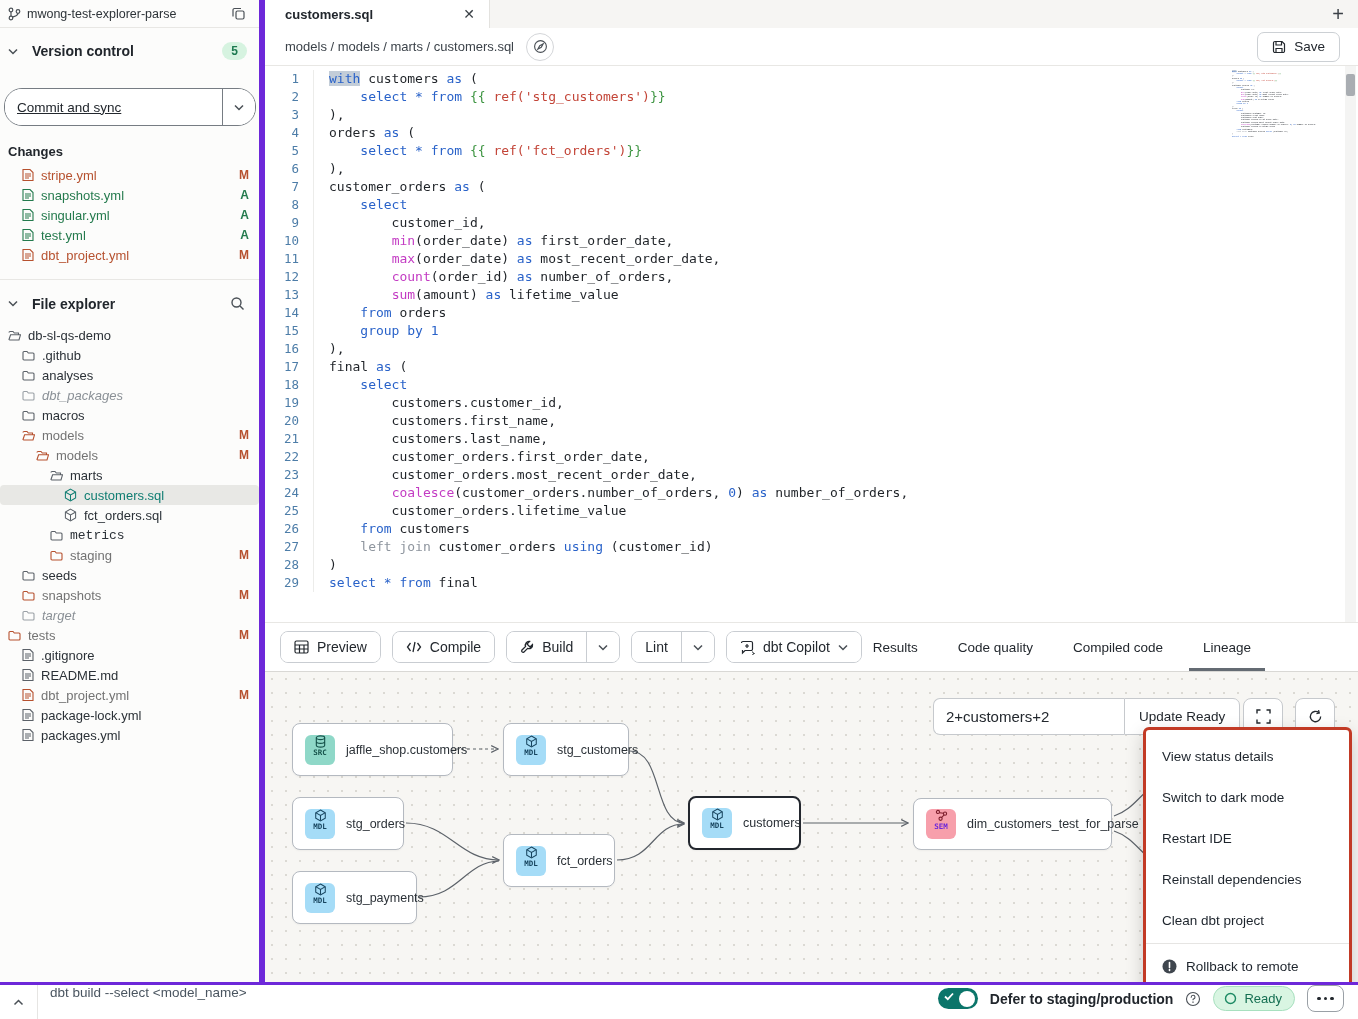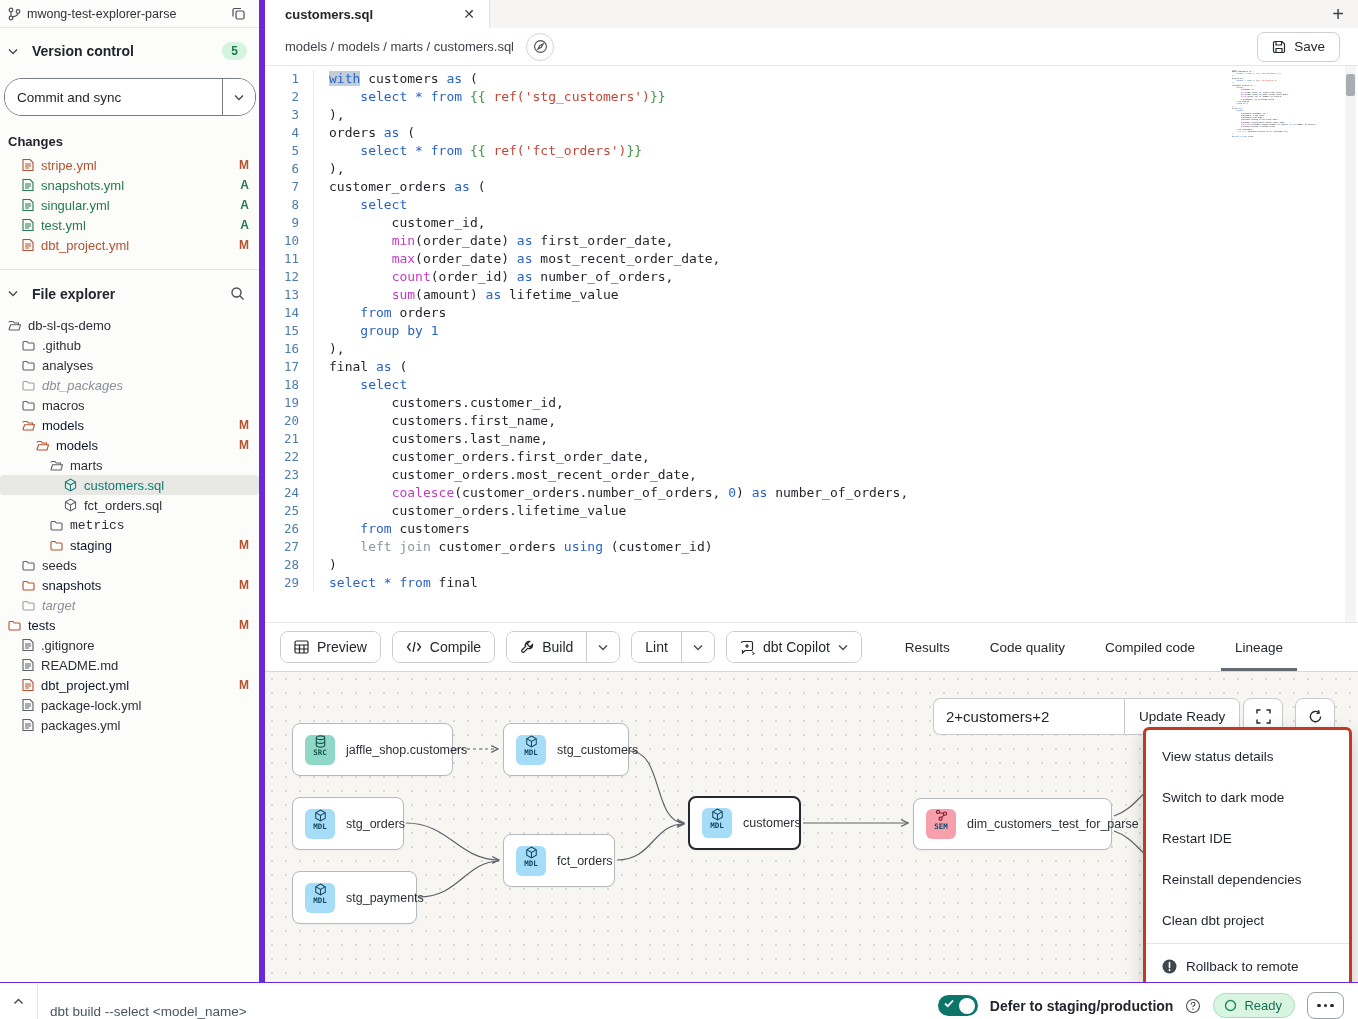--- a/index.html
+++ b/index.html
@@ -5,55 +5,55 @@
   * { margin:0; padding:0; box-sizing:border-box; }
   html,body { width:1358px; height:1019px; overflow:hidden; background:#fff;
     font-family:"Liberation Sans", sans-serif; color:#23282e; }
   svg { display:block; }
 
   
   .sidebar { position:absolute; left:0; top:0; width:265px; height:982px;
     background:#fcfcfb; border-right:6px solid #6d28d9; }
   .main { position:absolute; left:265px; top:0; right:0; height:982px; background:#fff; }
   .statusbar { position:absolute; left:0; bottom:0; width:1358px; height:37px;
-    background:#fff; border-top:1px solid #6d28d9; display:flex; align-items:flex-end; z-index:30; }
+    background:#fff; border-top:3px solid #6d28d9; display:flex; align-items:flex-start; z-index:30; }
 
   
   .sb-top { height:28px; display:flex; align-items:center; padding:0 12px 0 8px;
     border-bottom:1px solid #e8e7e4; gap:6px; }
   .sb-top .branch-name { font-size:12.5px; color:#2d3338; flex:1; white-space:nowrap; overflow:hidden; }
   .icon-btn { background:none; border:none; cursor:pointer; display:flex; align-items:center; justify-content:center; padding:2px; }
 
   .section-head { display:flex; align-items:center; gap:14px; padding:14px 12px 10px 8px; }
   .section-head .title { font-weight:bold; font-size:14px; color:#21262c; flex:1; }
   .badge { background:#d6f3e0; color:#1d7a50; font-size:12px; font-weight:bold;
     border-radius:10px; padding:2px 9px; }
 
-  .commit-btn { display:flex; margin:8px 8px 10px 4px; width:252px; height:38px;
-    border:1px solid #767c83; border-radius:18px; background:#fff; overflow:hidden; }
+  .commit-btn { display:flex; margin:18px 8px 10px 4px; width:252px; height:38px;
+    border:1px solid #767c83; border-radius:18px; background:#fff; overflow:hidden;text-decoration:underline; }
   .commit-btn .main-part { flex:1; display:flex; align-items:center; padding-left:12px;
     font-size:13.5px; color:#21262c; border-right:1px solid #767c83; cursor:pointer; background:#fff; border-top:0;border-bottom:0;border-left:0; font-family:inherit;}
   .commit-btn .dd-part { width:32px; display:flex; align-items:center; justify-content:center; cursor:pointer; background:#fff; border:0;}
 
   .changes-label { font-weight:bold; font-size:13px; color:#21262c; padding:8px 8px 6px 8px; }
   .chg-row { display:flex; align-items:center; height:20px; padding:0 10px 0 22px; gap:7px; font-size:13px; }
   .chg-row .nm { flex:1; white-space:nowrap; }
   .chg-row .st { font-weight:bold; font-size:12px; }
   .c-mod { color:#b6512f; } .c-add { color:#247a4d; }
 
   .sb-divider { height:1px; background:#e8e7e4; margin-top:14px; }
 
   
   .tree { padding-top:2px; }
   .tree-row { display:flex; align-items:center; height:20px; gap:7px; font-size:13px;
     color:#2b3137; padding-right:10px; cursor:pointer; }
   .tree-row .nm { flex:1; white-space:nowrap; }
   .tree-row .st { font-weight:bold; font-size:12px; }
   .tree-row.muted .nm { font-style:italic; color:#8a9096; }
-  .tree-row.mod .nm { color:#0f172a; }
+  .tree-row.mod .nm { color:#737373; }
   .tree-row.selected { background:#e8e8e5; border-radius:4px; }
   .tree-row.selected .nm { color:#0f7d72; }
 
   
   .tabbar { height:28px; background:#f6f5f3; display:flex; align-items:stretch; position:relative; }
   .tab { width:225px; background:#fff; display:flex; align-items:center; padding:0 14px 0 20px;
     border-right:1px solid #e3e2df; gap:10px; }
   .tab .t-label { font-size:13px; font-weight:bold; color:#21262c; flex:1; }
   .tab .close { font-size:14px; color:#3a4046; cursor:pointer; line-height:1; }
   .newtab { position:absolute; right:14px; top:0; height:28px; display:flex; align-items:center;
@@ -87,40 +87,40 @@
 
   
   .toolrow { position:absolute; left:0; right:0; top:622px; height:50px; background:#fff;
     border-top:1px solid #e8e7e4; border-bottom:1px solid #d9d8d5; display:flex; align-items:center; padding-left:15px; }
   .tool-btn { height:32px; display:flex; align-items:center; border:1px solid #c9cdd2; border-radius:8px;
     background:#fff; margin-right:11px; overflow:hidden; }
   .tool-btn .seg { display:flex; align-items:center; gap:8px; padding:0 13px; height:100%;
     font-size:14px; color:#23282e; cursor:pointer; background:#fff; border:0; font-family:inherit;}
   .tool-btn .seg + .seg { border-left:1px solid #c9cdd2; padding:0 11px; }
 
-  .panel-tabs { margin-left:32px; display:flex; align-items:flex-start; height:100%; gap:40px; }
+  .panel-tabs { display:flex; align-items:flex-start; height:100%; gap:40px; }
   .ptab { font-size:13.5px; color:#23282e; height:100%; display:flex; align-items:center;
     cursor:pointer; position:relative; }
   .ptab.active::after { content:""; position:absolute; left:-14px; right:-14px; bottom:0;
     height:3px; background:#646b73; }
 
   
   .lineage { position:absolute; left:0; right:0; top:672px; height:310px; background:#f7f6f3;
     background-image:radial-gradient(#dbd9d3 1px, transparent 1.2px); background-size:14px 14px; overflow:hidden; }
   .edges { position:absolute; left:0; top:0; }
   .lnode { position:absolute; background:#fff; border:1px solid #b4b9c0; border-radius:8px;
     display:flex; align-items:center; gap:11px; padding-left:12px; box-shadow:0 1px 2px rgba(0,0,0,.04); cursor:pointer;}
   .lnode.selected { border:2px solid #23272e; }
   .lnode .nico { width:30px; height:30px; border-radius:6px; display:flex; flex-direction:column;
     align-items:center; justify-content:flex-start; flex:0 0 auto; }
   .lnode .nico .tag { font-size:7.5px; font-weight:bold; font-family:"DejaVu Sans Mono", monospace; line-height:1; margin-top:1px;}
   .lnode .nlabel { font-size:12.5px; color:#2b3137; white-space:nowrap; }
   .nico.SRC { background:#8fd8c8; color:#15524a; }
   .nico.MDL { background:#a5dcf7; color:#17445e; }
-  .nico.SEM { background:#f79fab; color:#0c4a6e; }
+  .nico.SEM { background:#f79fab; color:#6d28d9; }
 
   .graph-search { position:absolute; left:668px; top:26px; display:flex; z-index:5;}
   .graph-search input { width:191px; height:37px; border:1px solid #c6c9cd; border-right:none;
     border-radius:7px 0 0 7px; padding:0 12px; font-size:15px; color:#23282e; background:#fff; outline:none; font-family:inherit;}
   .graph-search .upd { height:37px; padding:0 14px; border:1px solid #c6c9cd; border-radius:0 7px 7px 0;
     background:#fff; font-size:13.5px; color:#23282e; cursor:pointer; font-family:inherit;}
   .g-iconbtn { position:absolute; top:26px; width:40px; height:37px; border:1px solid #c6c9cd;
     border-radius:8px; background:#fff; display:flex; align-items:center; justify-content:center; cursor:pointer; z-index:5;}
 
   

